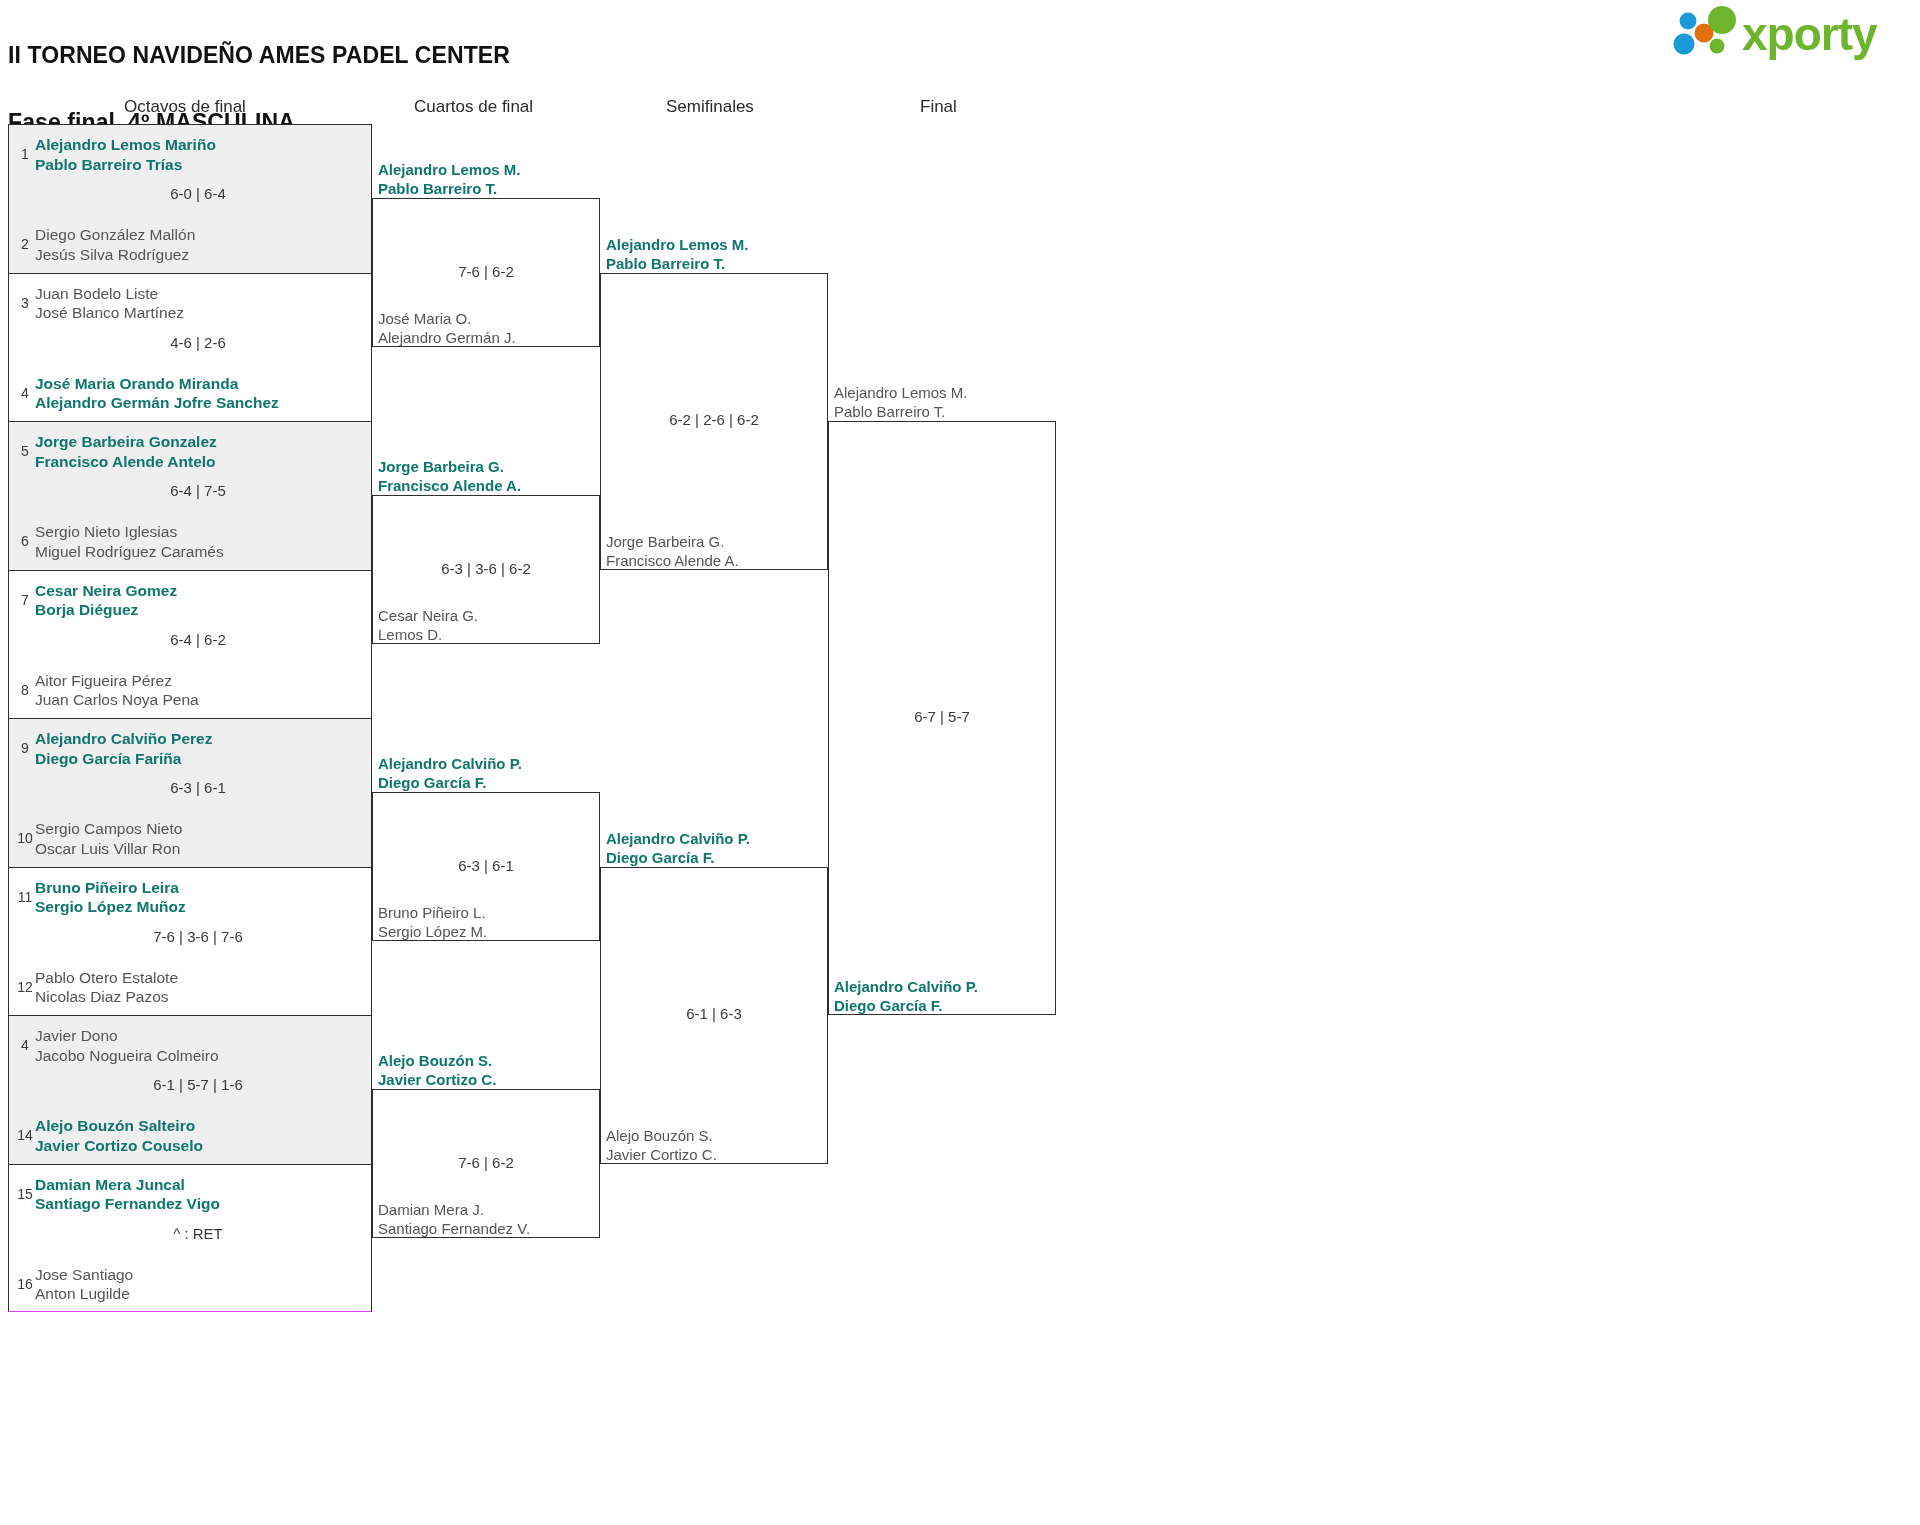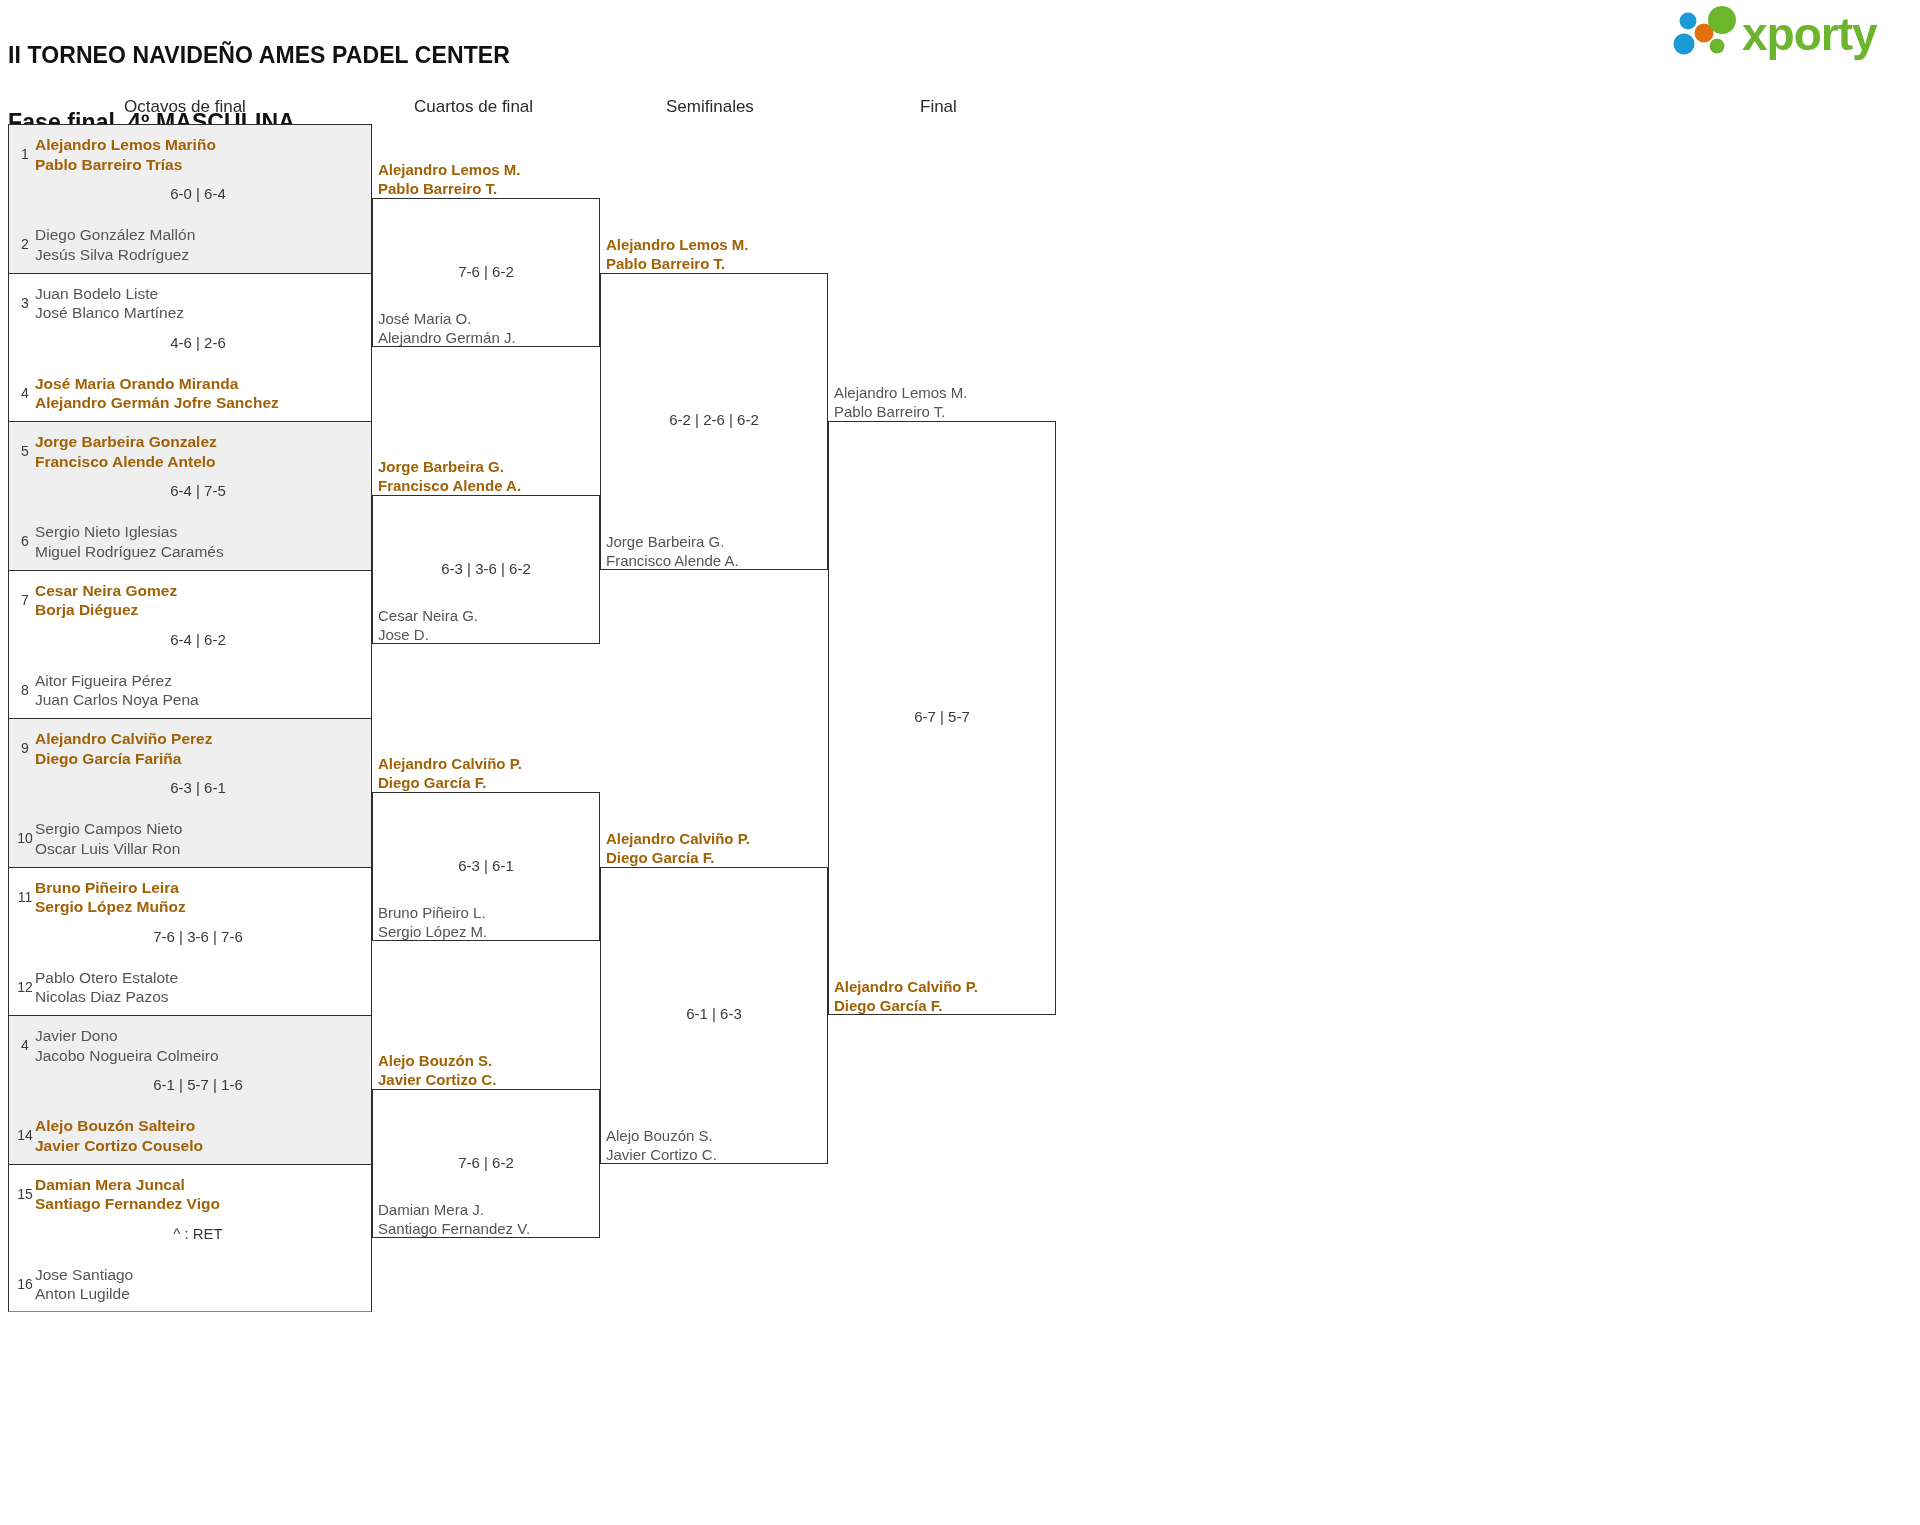--- a/index.html
+++ b/index.html
@@ -55,21 +55,21 @@
   .seed.top{top:22px;}
   .seed.bot{top:112px;}
 
   .team{
     position:absolute;left:26px;right:8px;
     font-size:15.5px;line-height:1.27;
   }
   .team.top{top:10px;}
   .team.bot{top:100px;}
   .team .ln{white-space:nowrap;overflow:hidden;text-overflow:ellipsis;}
-  .win{color:#a16207;font-weight:bold;}
+  .win{color:#0f766e;font-weight:bold;}
   .los{color:#555555;font-weight:normal;}
 
   .r16score{
     position:absolute;left:26px;right:10px;top:60px;
     text-align:center;font-size:15px;color:#3a3a3a;white-space:nowrap;
   }
 
   
   .nbox{
     position:absolute;box-sizing:border-box;
@@ -227,21 +227,21 @@
           <div>Alejandro Germán J.</div>
         </div>
         <div class="nscore" style="left: 372px; top: 138.5px; width: 228px;">7-6 | 6-2</div>
         <div class="nbox" style="left: 372px; top: 371.25px; width: 228px; height: 148.5px;"></div>
         <div class="nlabel win" style="left: 378px; top: 333.25px;">
           <div>Jorge Barbeira G.</div>
           <div>Francisco Alende A.</div>
         </div>
         <div class="nlabel los" style="left: 378px; top: 481.75px;">
           <div>Cesar Neira G.</div>
-          <div>Jose D.</div>
+          <div>Lemos D.</div>
         </div>
         <div class="nscore" style="left: 372px; top: 435.5px; width: 228px;">6-3 | 3-6 | 6-2</div>
         <div class="nbox" style="left: 372px; top: 668.25px; width: 228px; height: 148.5px;"></div>
         <div class="nlabel win" style="left: 378px; top: 630.25px;">
           <div>Alejandro Calviño P.</div>
           <div>Diego García F.</div>
         </div>
         <div class="nlabel los" style="left: 378px; top: 778.75px;">
           <div>Bruno Piñeiro L.</div>
           <div>Sergio López M.</div>

